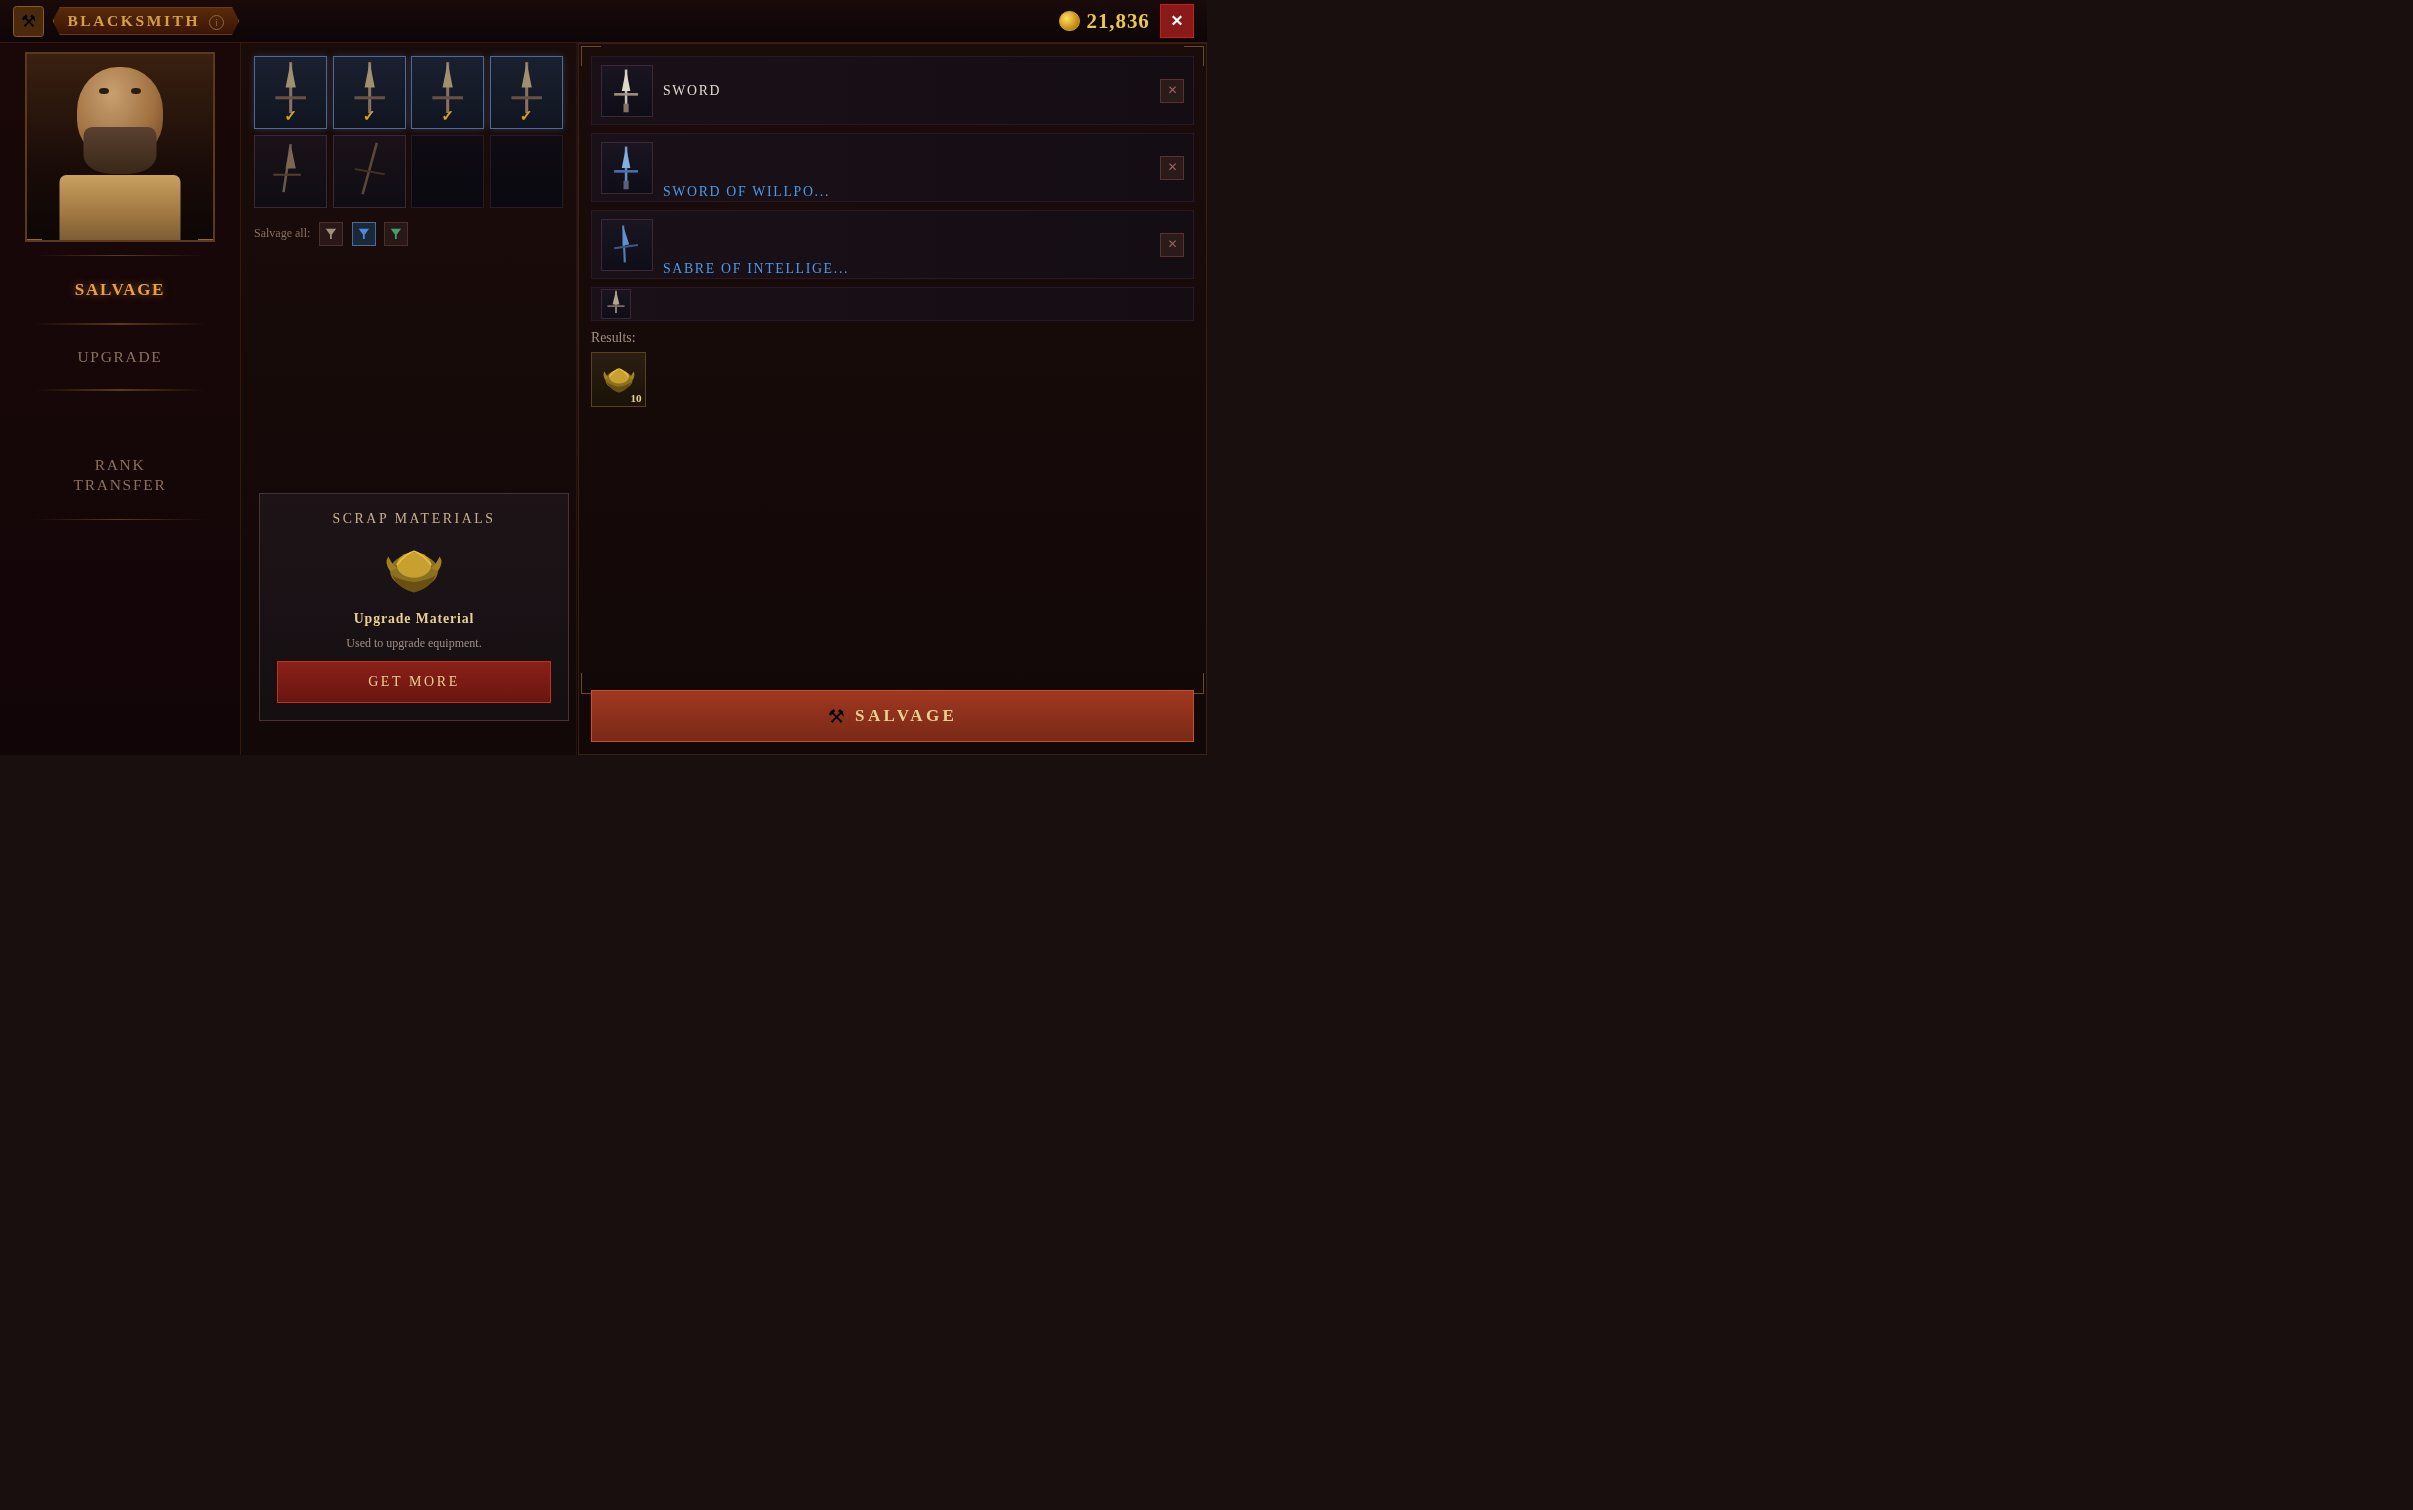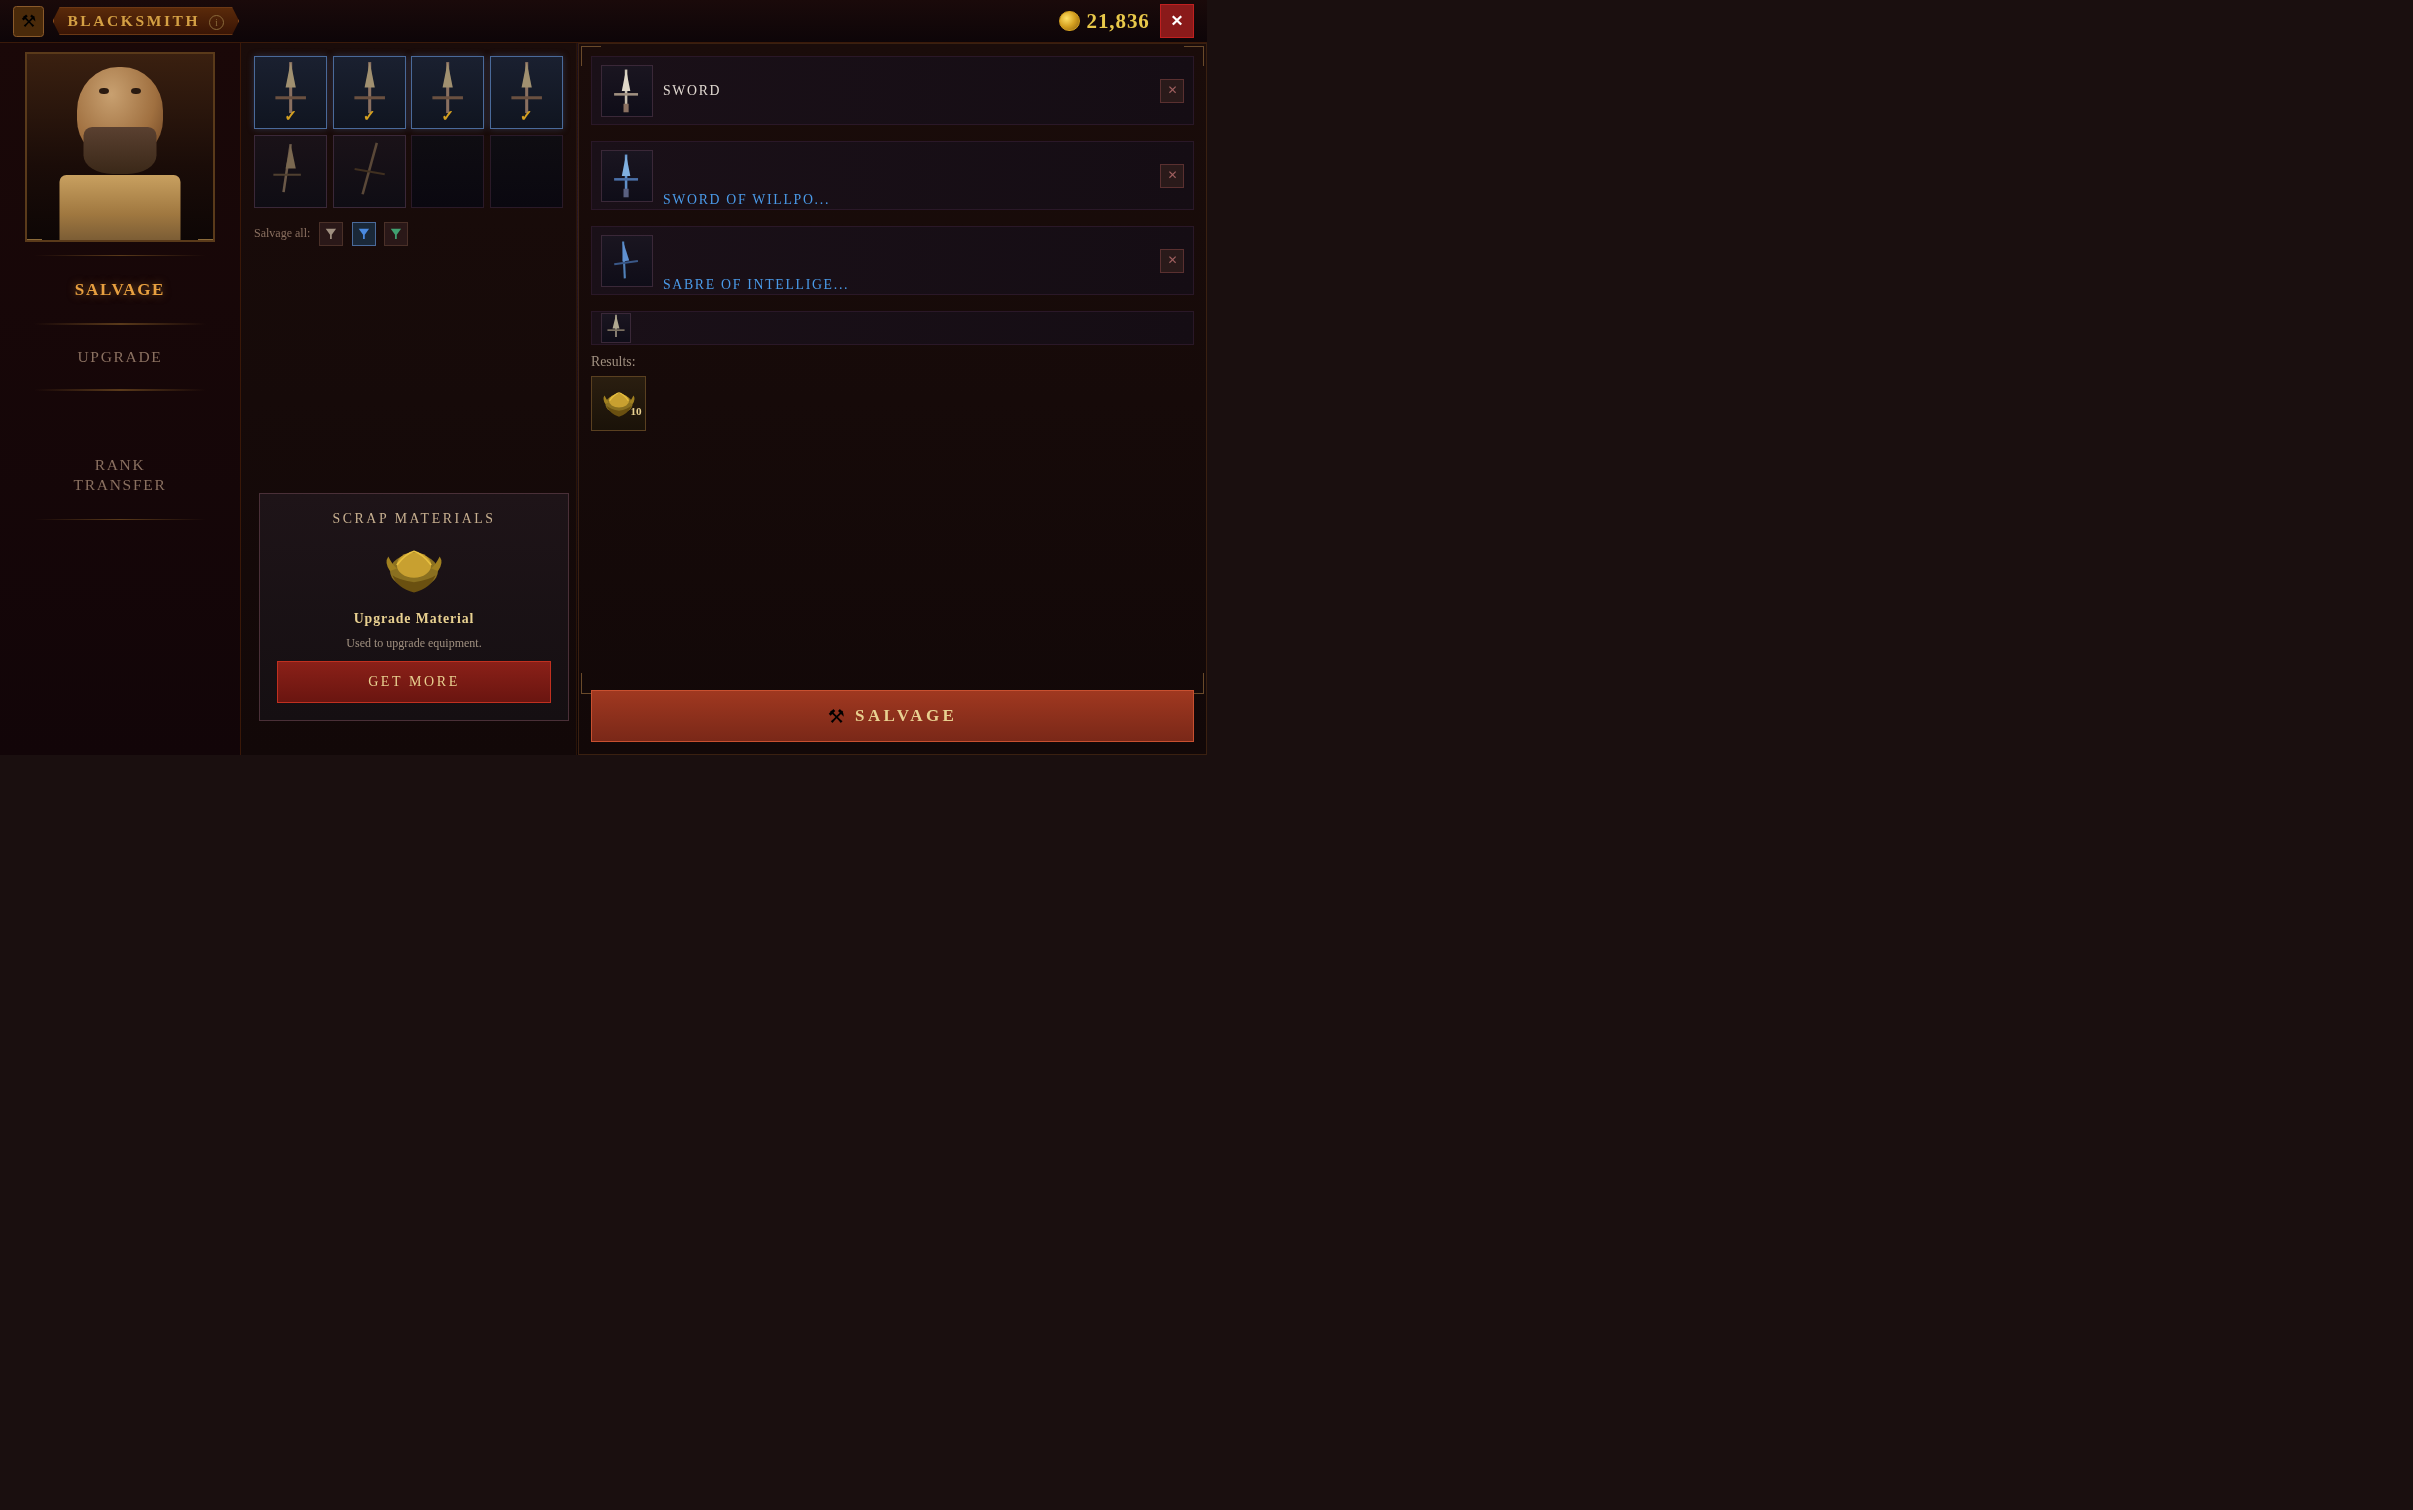--- a/index.html
+++ b/index.html
@@ -370,21 +370,21 @@
     .panel-border {
       position: absolute;
       inset: 0;
       border: 1.7px solid #3a2010;
       pointer-events: none;
     }
 
     .item-list {
       display: flex;
       flex-direction: column;
-      gap: 16px;
+      gap: 8px;
       margin-bottom: 8.6px;
     }
 
     .item-row {
       display: flex;
       align-items: center;
       gap: 10.3px;
       background: linear-gradient(90deg, #1a1018 0%, #150d14 100%);
       border: 0.9px solid #2a1828;
       padding: 5.2px 8.6px;
@@ -451,21 +451,21 @@
       background: linear-gradient(180deg, #2a1e10 0%, #1a1208 100%);
       border: 1.7px solid #5a4020;
       position: relative;
       display: flex;
       align-items: center;
       justify-content: center;
     }
 
     .result-count {
       position: absolute;
-      bottom: 13px;
+      bottom: 2px;
       right: 3.4px;
       color: #e8d090;
       font-size: 11.2px;
       font-weight: bold;
     }
 
     .salvage-button {
       position: absolute;
       bottom: 13px;
       left: 13px;

